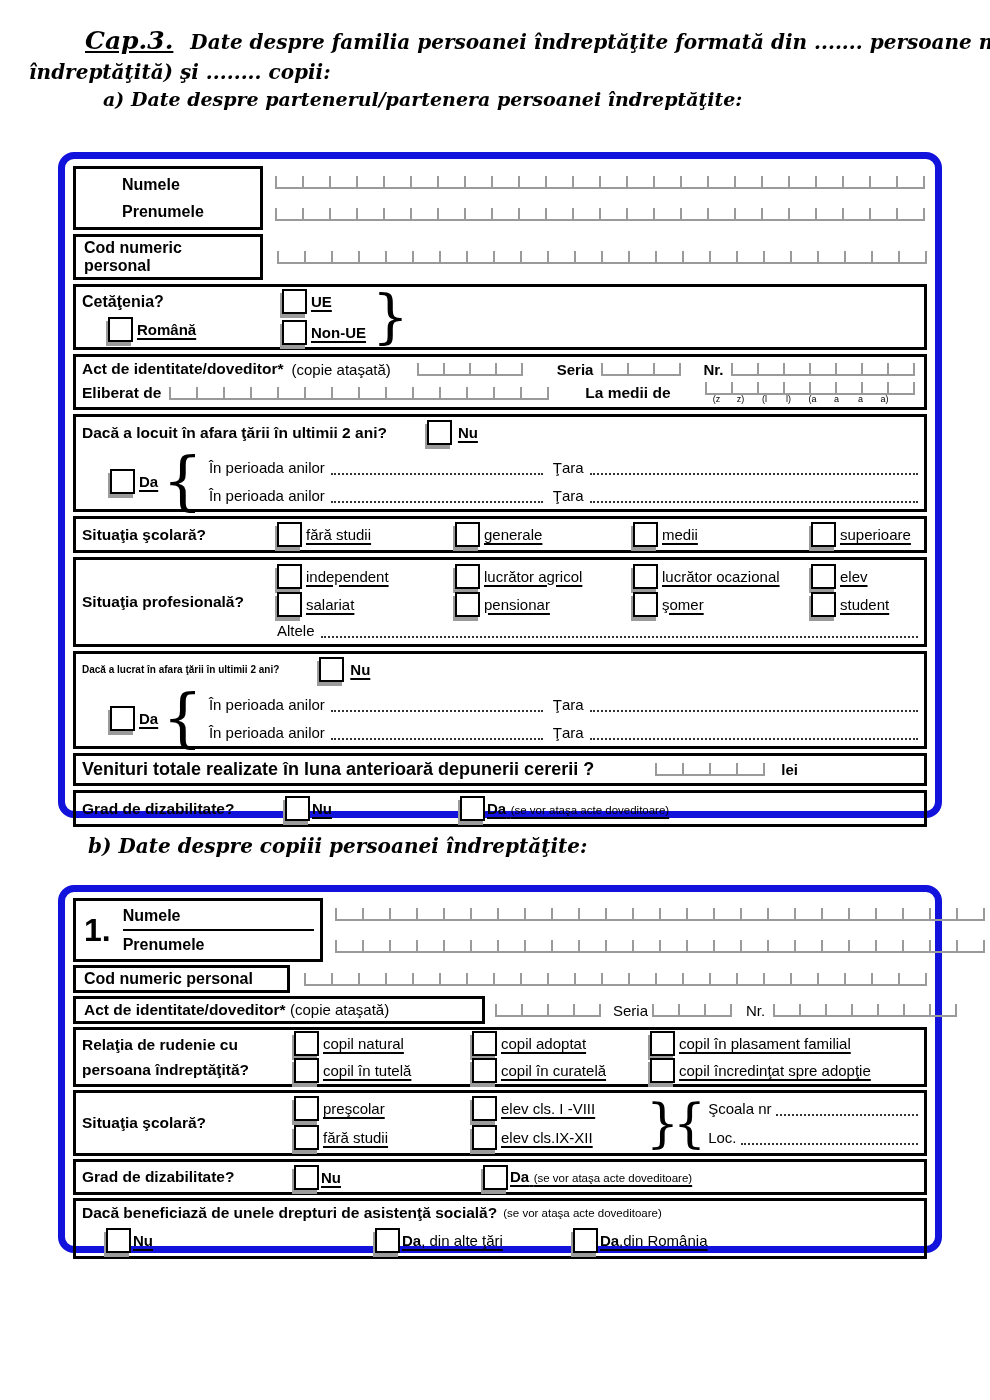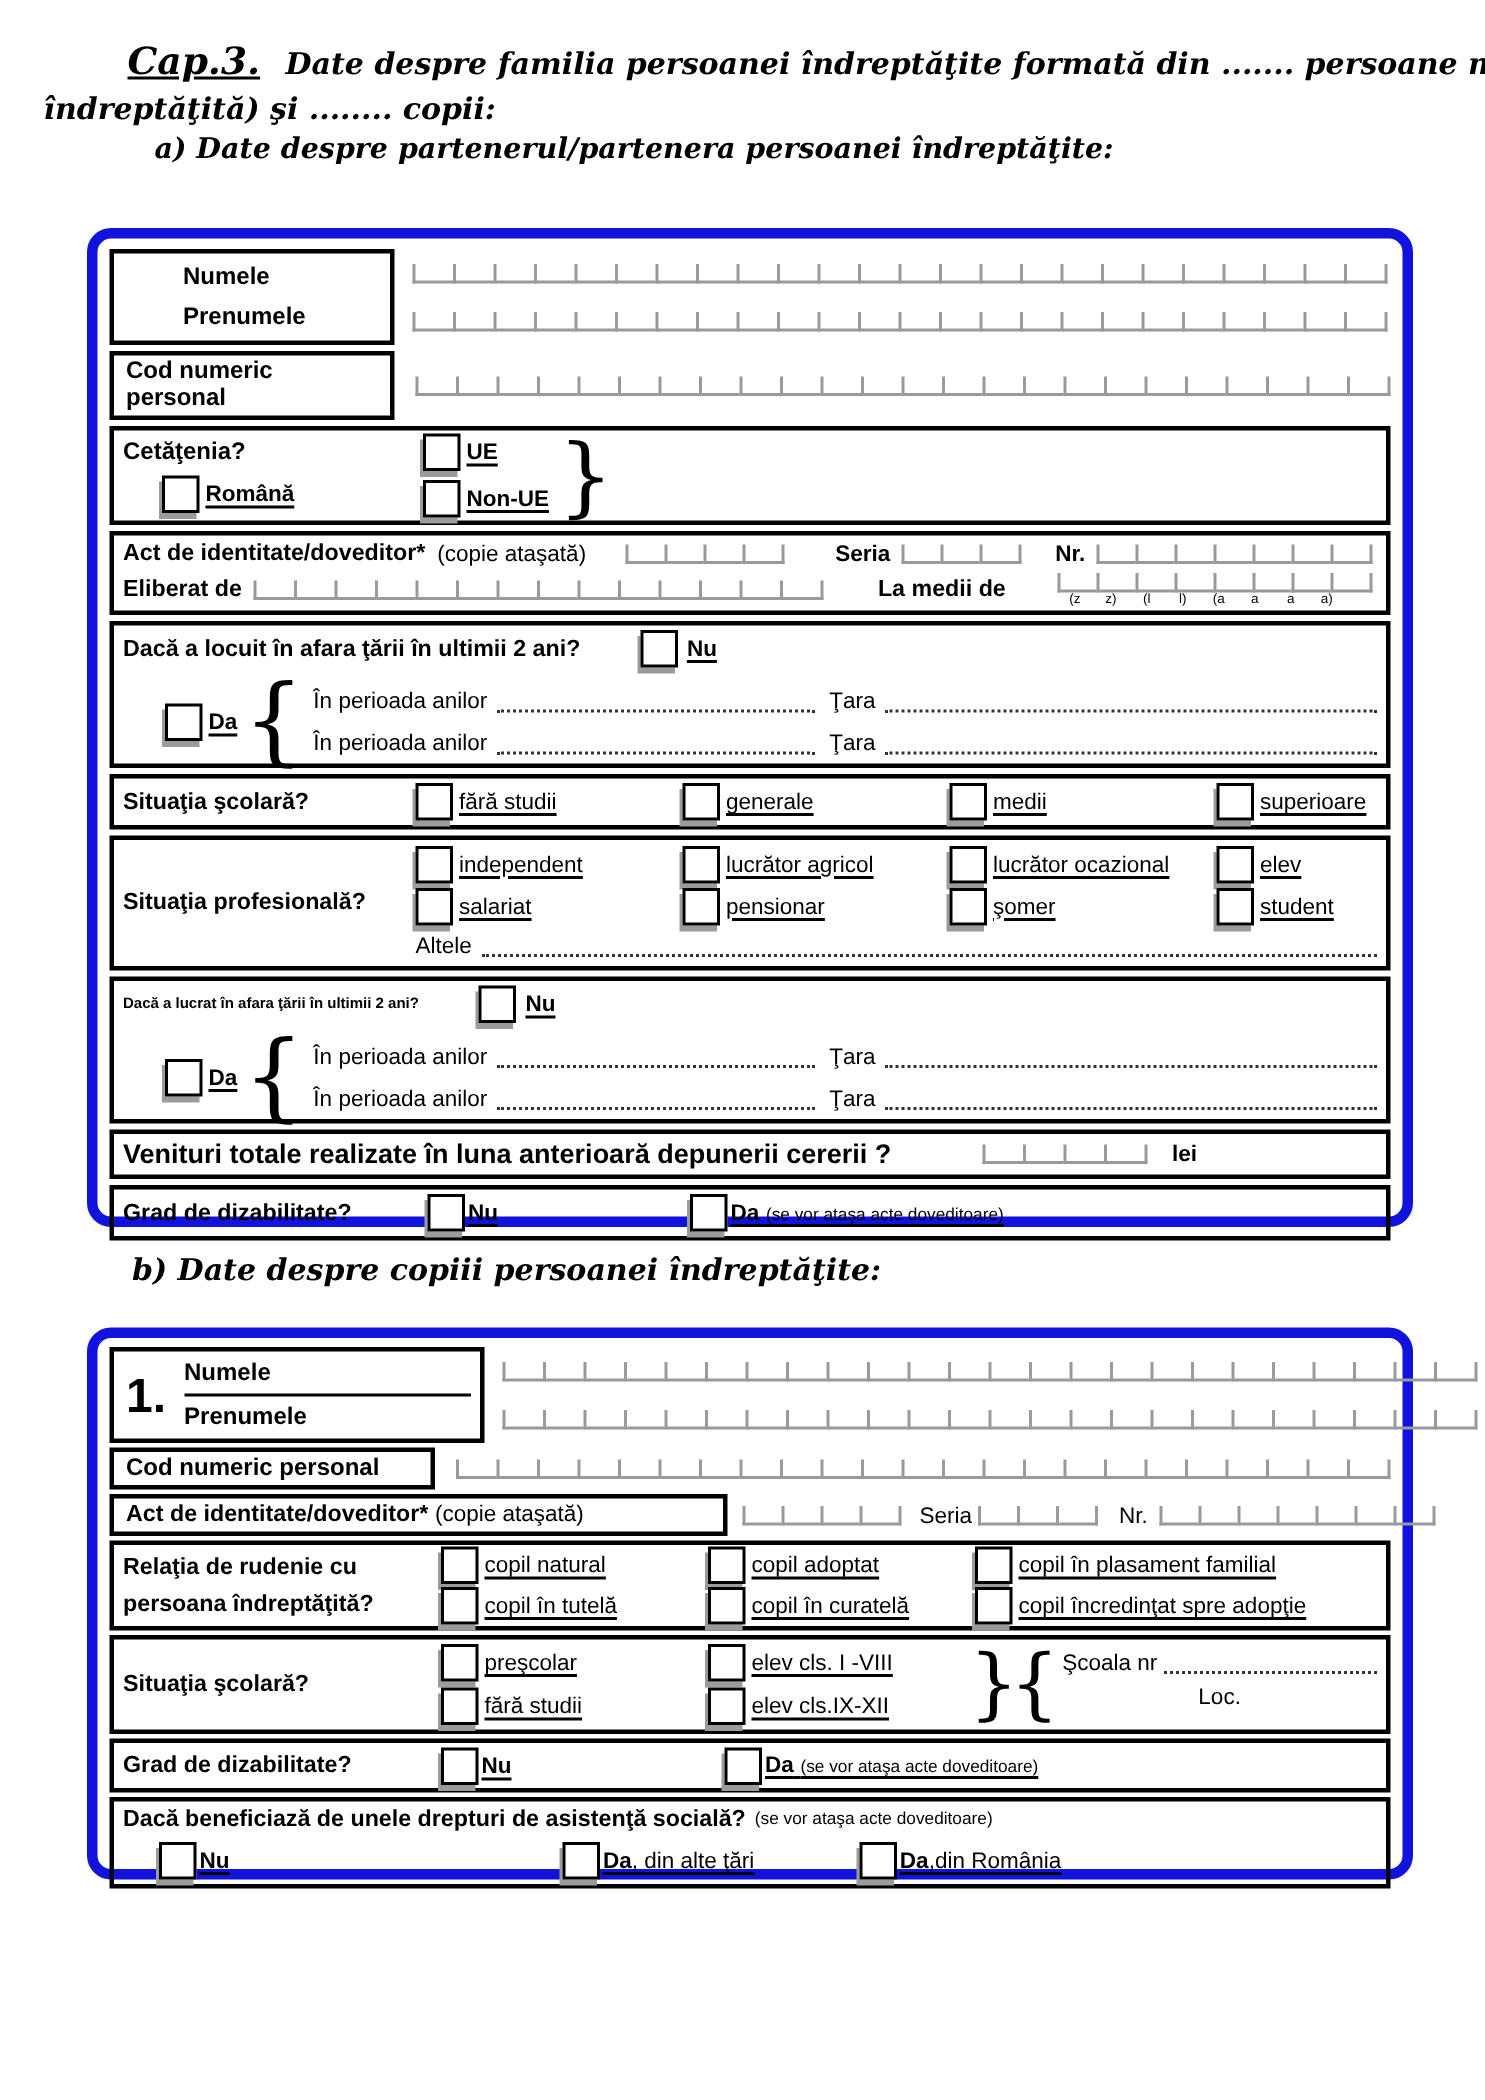--- a/index.html
+++ b/index.html
@@ -578,21 +578,21 @@
               <span class="u fs">elev cls.IX-XII</span>
             </span>
         </div>
       </div>
       <span class="brace brace-school"></span>
       <div class="grow" style="margin-left:8px;">
         <div class="row fs" style="height:29px;">
           <span>Şcoala nr</span>
           <span class="dots grow" style="margin-left:4px;"></span>
         </div>
-        <div class="row fs" style="height:29px;flex-direction:column;">
+        <div class="row fs" style="height:29px;">
           <span>Loc.</span>
           <span class="dots grow" style="margin-left:4px;"></span>
         </div>
       </div>
     </div>
 
     <div class="sect row" style="height:36px;">
       <span class="qcol" style="width:212px;">Grad de dizabilitate?</span>
       <span class="cb"></span>
       <span class="b u fs" style="margin-left:2px;">Nu</span>

